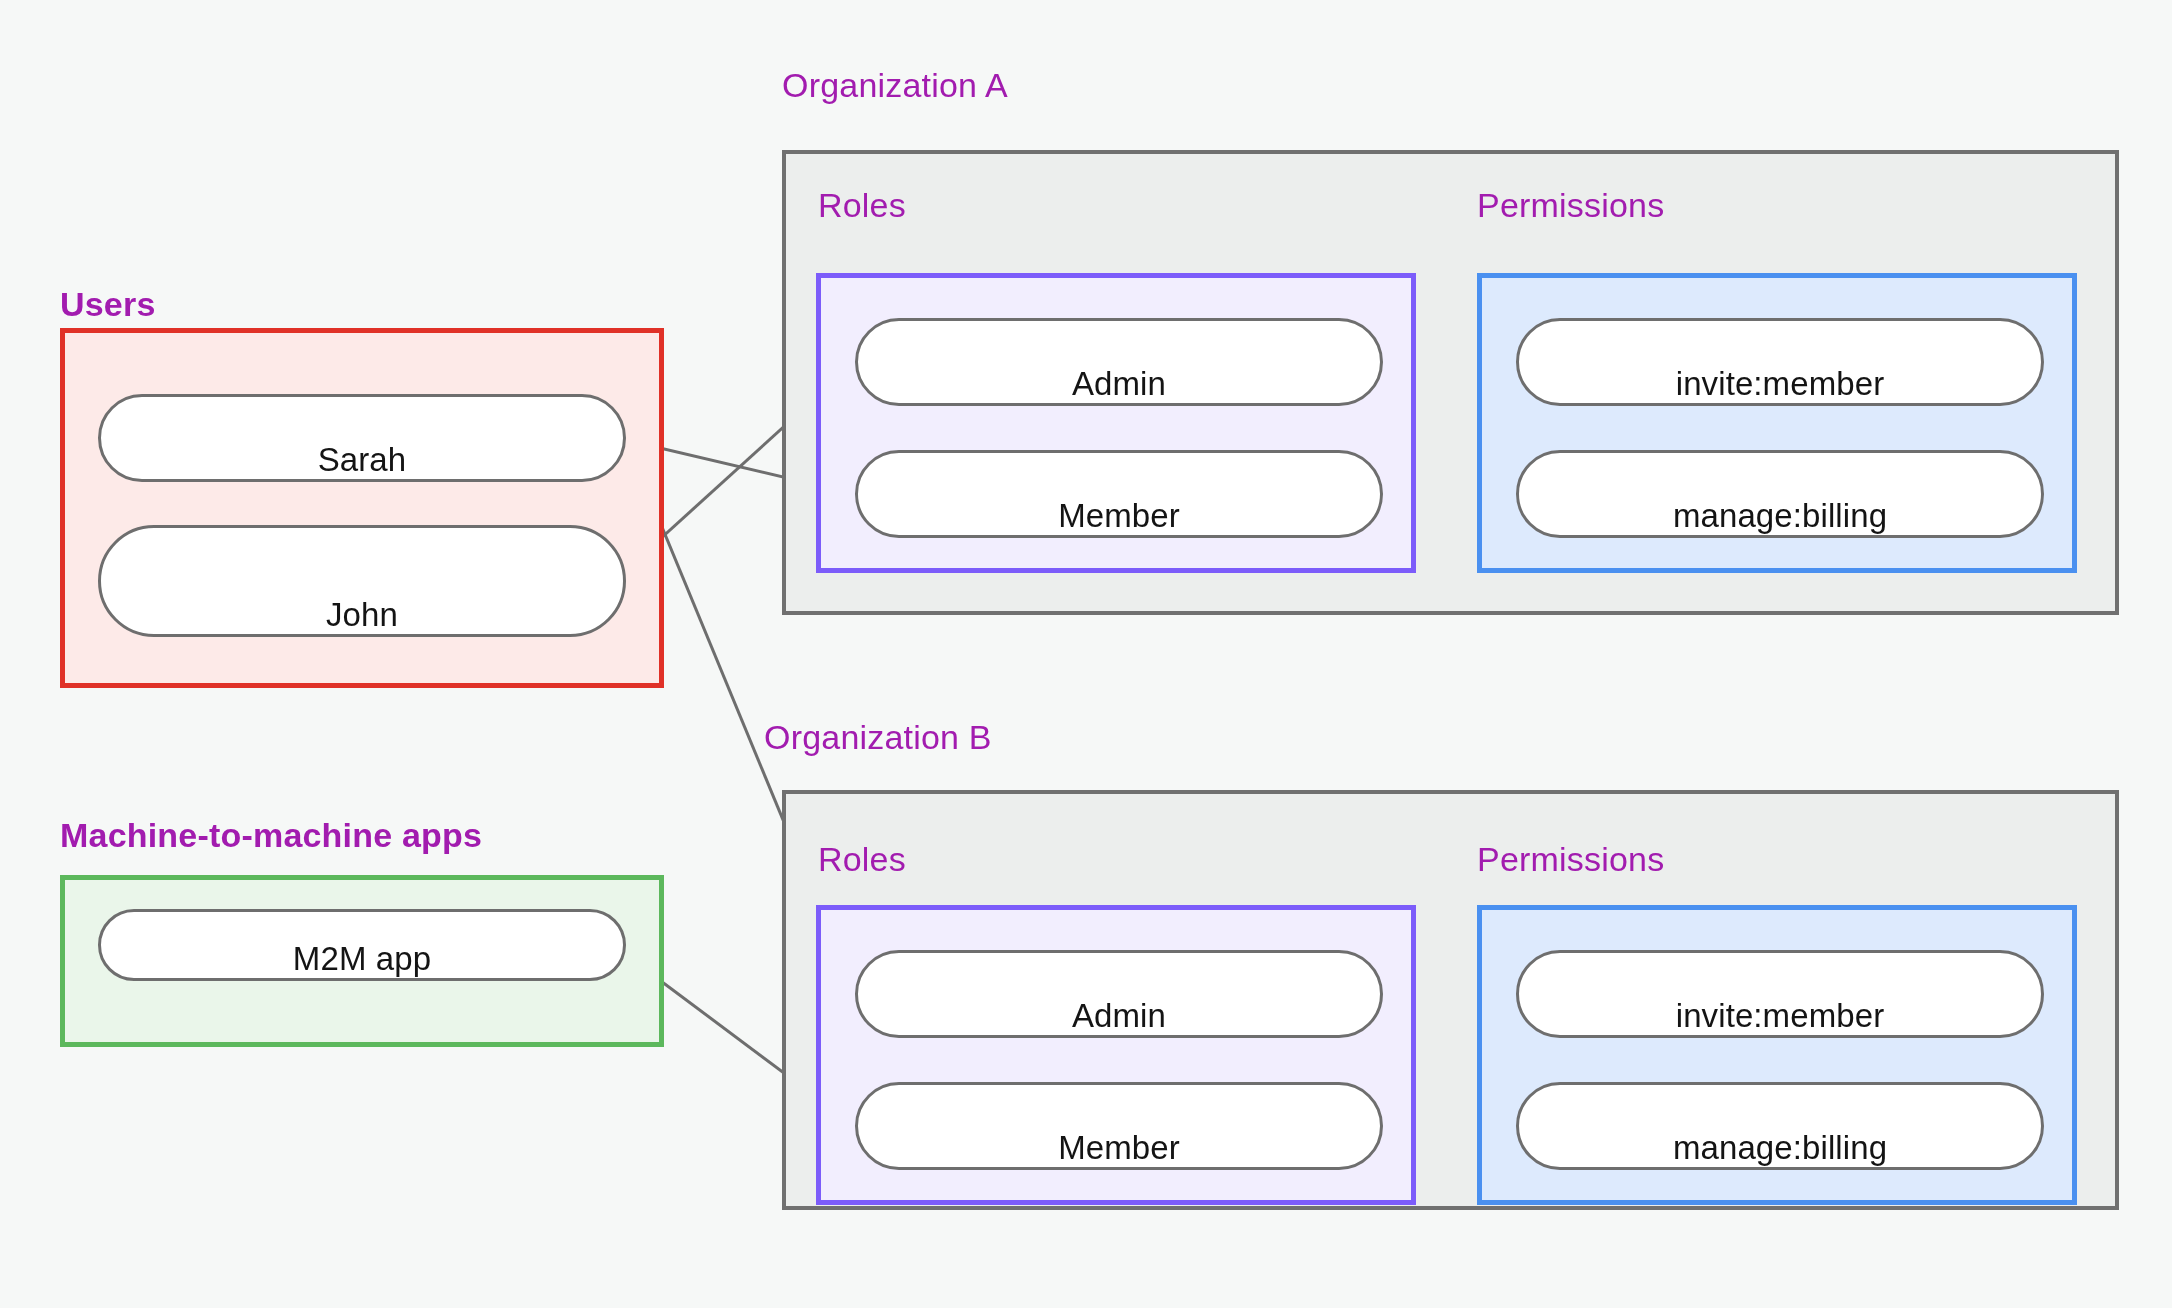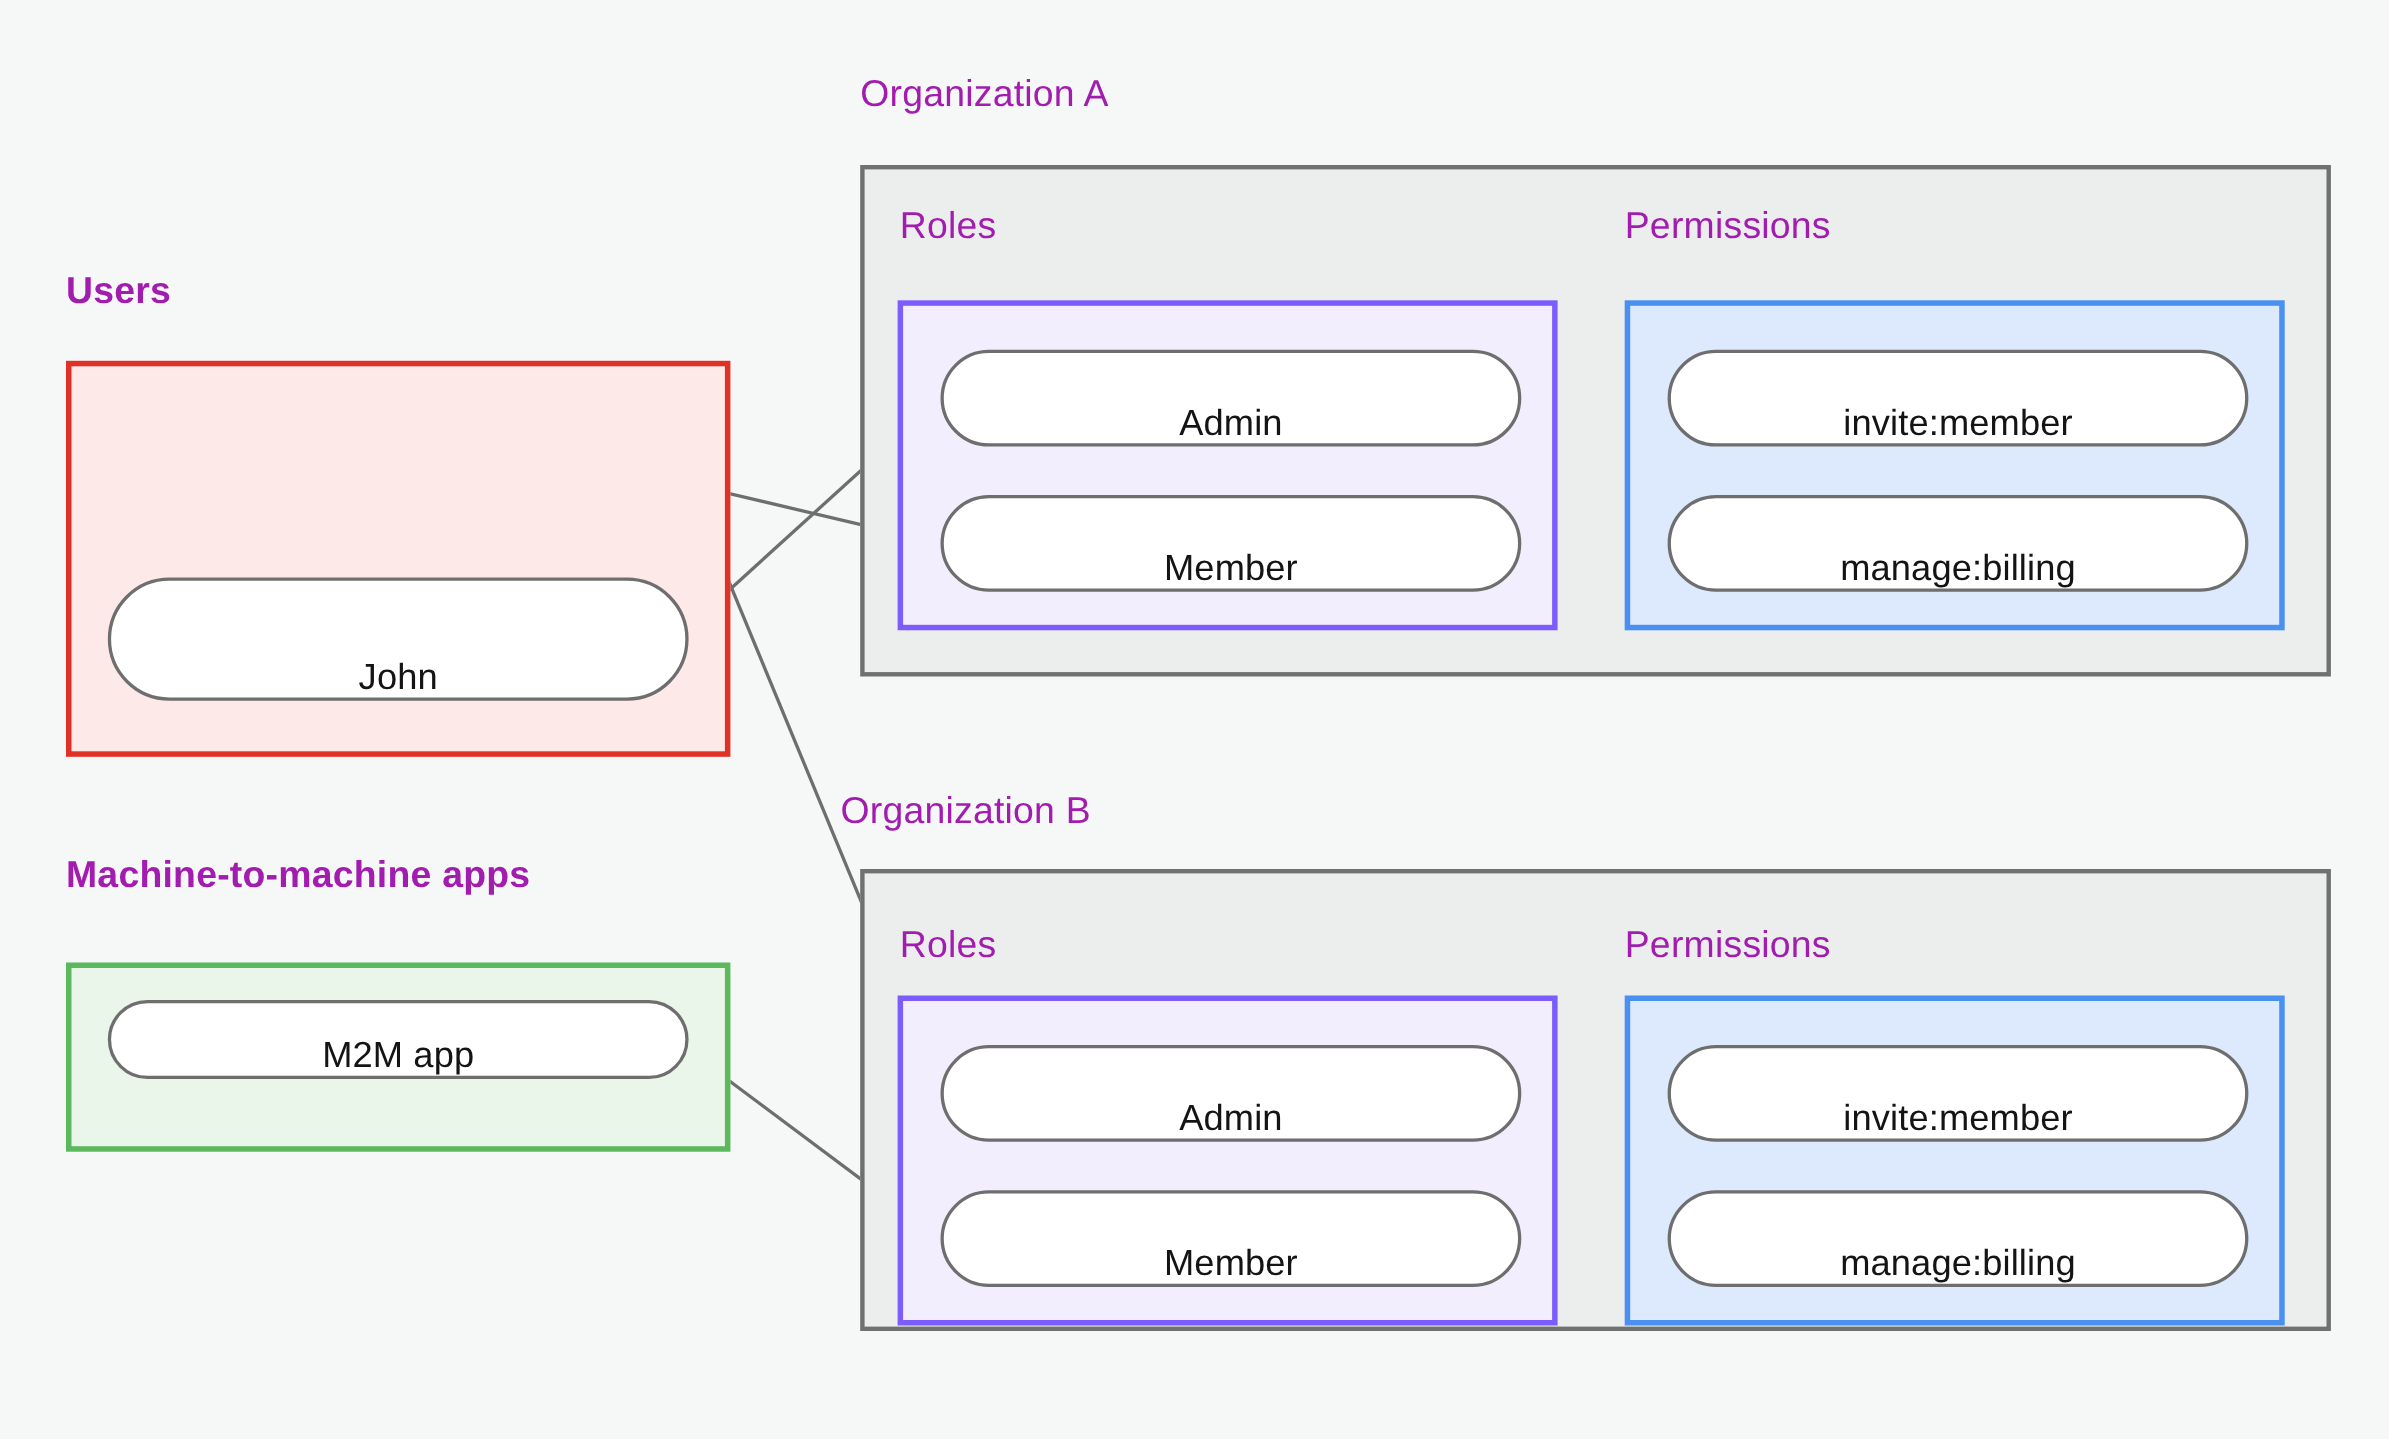--- a/index.html
+++ b/index.html
@@ -23,21 +23,21 @@
     box-sizing: border-box;
     border-style: solid;
   }
   .group-label {
     position: absolute;
     font-size: 34px;
     color: #a21caf;
     white-space: nowrap;
     letter-spacing: .2px;
   }
-  .group-label.bold { font-weight: 700; }
+  .group-label.bold { font-weight: 700; margin-top: 40px; }
   
   .node {
     position: absolute;
     box-sizing: border-box;
     background: #ffffff;
     border: 3px solid #6e6e6e;
     border-radius: 999px;
     display: flex;
     align-items: flex-end;
     justify-content: center;
@@ -96,20 +96,23 @@
     <circle class="edge-dot" cx="1516" cy="362" r="11"></circle>
     <circle class="edge-dot" cx="1516" cy="494" r="11"></circle>
     <circle class="edge-dot" cx="1516" cy="994" r="11"></circle>
     <circle class="edge-dot" cx="1516" cy="1126" r="11"></circle>
   </svg>
 
   <div class="group-label bold" style="left:60px; top:245px;">Users</div>
 
   <div class="group-box" style="left:60px; top:328px; width:604px; height:360px; border-width:5px; border-color:#e03127; background:#fdeae8;"></div>
 
+  <div class="node" style="left:98px; top:394px; width:528px; height:88px;">
+    <span>Sarah</span>
+  </div>
 
   <div class="node" style="left:98px; top:525px; width:528px; height:112px;">
     <span>John</span>
   </div>
 
   <div class="group-label bold" style="left:60px; top:776px;">Machine-to-machine apps</div>
 
   <div class="group-box" style="left:60px; top:875px; width:604px; height:172px; border-width:5px; border-color:#5cb85c; background:#eaf6ea;"></div>
 
   <div class="node" style="left:98px; top:909px; width:528px; height:72px;">

